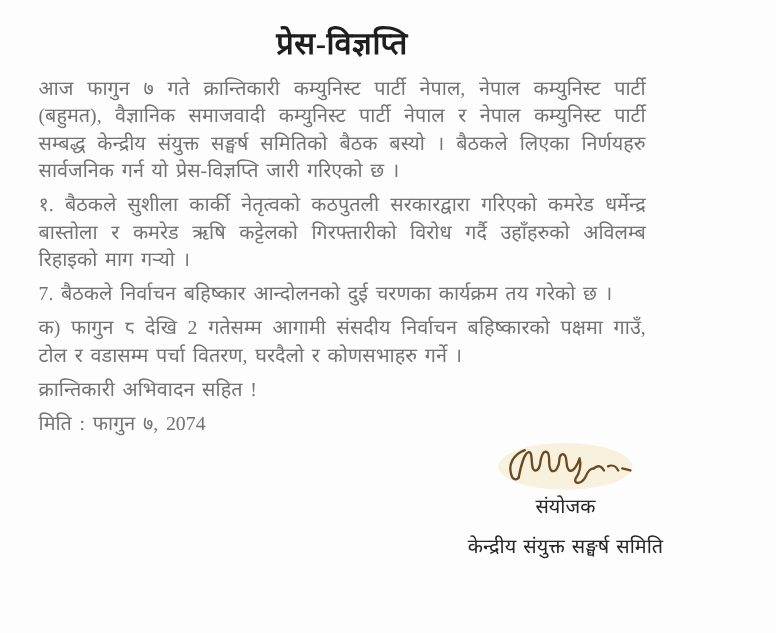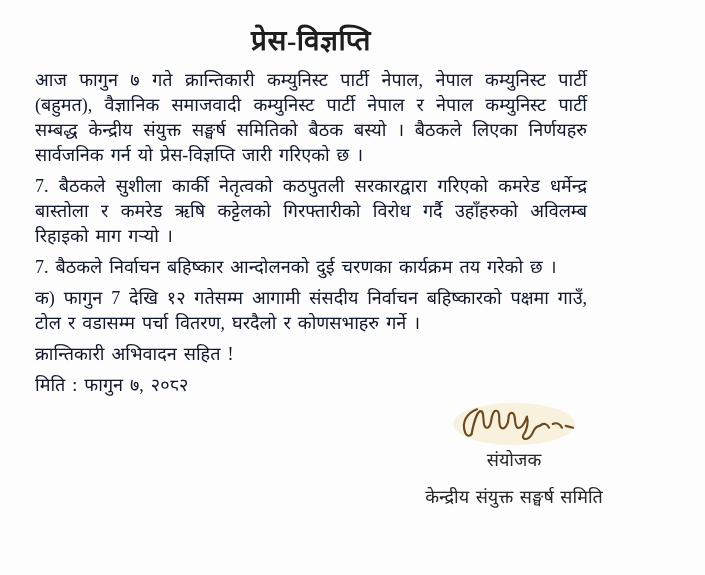--- a/index.html
+++ b/index.html
@@ -26,21 +26,21 @@
     padding-bottom: 10px;
     letter-spacing: 0.5px;
     color: #1e1e1e;
   }
   .para {
     font-size: 18px;
     line-height: 25px;
     margin: 0 0 6px 0;
     text-align: justify;
     word-spacing: 2.5px;
-    color: #0f172a;
+    color: #737373;
   }
   .single-line {
     text-align: left;
   }
   .signature-block {
     position: absolute;
     left: 408px;
     top: 400px;
     width: 212px;
     text-align: center;
@@ -68,30 +68,30 @@
 </style>
 </head>
 <body>
 
 <div class="page">
 
   <h1 class="doc-title">प्रेस-विज्ञप्ति</h1>
 
   <p class="para">आज फागुन ७ गते क्रान्तिकारी कम्युनिस्ट पार्टी नेपाल, नेपाल कम्युनिस्ट पार्टी (बहुमत), वैज्ञानिक समाजवादी कम्युनिस्ट पार्टी नेपाल र नेपाल कम्युनिस्ट पार्टी सम्बद्ध केन्द्रीय संयुक्त सङ्घर्ष समितिको बैठक बस्यो । बैठकले लिएका निर्णयहरु सार्वजनिक गर्न यो प्रेस-विज्ञप्ति जारी गरिएको छ ।</p>
 
-  <p class="para">7. बैठकले सुशीला कार्की नेतृत्वको कठपुतली सरकारद्वारा गरिएको कमरेड धर्मेन्द्र बास्तोला र कमरेड ऋषि कट्टेलको गिरफ्तारीको विरोध गर्दै उहाँहरुको अविलम्ब रिहाइको माग गऱ्यो ।</p>
+  <p class="para">१. बैठकले सुशीला कार्की नेतृत्वको कठपुतली सरकारद्वारा गरिएको कमरेड धर्मेन्द्र बास्तोला र कमरेड ऋषि कट्टेलको गिरफ्तारीको विरोध गर्दै उहाँहरुको अविलम्ब रिहाइको माग गऱ्यो ।</p>
 
   <p class="para">7. बैठकले निर्वाचन बहिष्कार आन्दोलनको दुई चरणका कार्यक्रम तय गरेको छ ।</p>
 
-  <p class="para">क) फागुन 7 देखि १२ गतेसम्म आगामी संसदीय निर्वाचन बहिष्कारको पक्षमा गाउँ, टोल र वडासम्म पर्चा वितरण, घरदैलो र कोणसभाहरु गर्ने ।</p>
+  <p class="para">क) फागुन ८ देखि 2 गतेसम्म आगामी संसदीय निर्वाचन बहिष्कारको पक्षमा गाउँ, टोल र वडासम्म पर्चा वितरण, घरदैलो र कोणसभाहरु गर्ने ।</p>
 
 
   <p class="para single-line">क्रान्तिकारी अभिवादन सहित !</p>
 
-  <p class="para single-line">मिति : फागुन ७, २०८२</p>
+  <p class="para single-line">मिति : फागुन ७, 2074</p>
 
   <div class="signature-block">
     <svg class="signature-art" viewBox="0 0 140 52" xmlns="http://www.w3.org/2000/svg" aria-hidden="true">
       <ellipse cx="70" cy="26" rx="66" ry="23" fill="#f8f1dd"></ellipse>
       <g fill="none" stroke="#6b4a22" stroke-width="2.3" stroke-linecap="round" stroke-linejoin="round">
         <path d="M30,10 C19,14 13,24 17,35 C18,39 22,40 24,37"></path>
         <path d="M24,37 C26,26 30,12 34,12 C38,12 36,23 38,28 C40,32 44,30 45,24 C46,16 48,10 52,12 C56,14 52,26 56,30 C60,33 64,26 64,20 C64,14 68,12 70,16 C72,20 70,28 74,30"></path>
         <path d="M74,30 C78,32 82,24 84,18 C86,24 84,33 80,38 C78,44 86,44 90,36 C92,31 95,28 98,28"></path>
         <path d="M98,28 C102,24 106,26 108,30"></path>
         <path d="M112,26 C116,24 120,26 122,30"></path>

